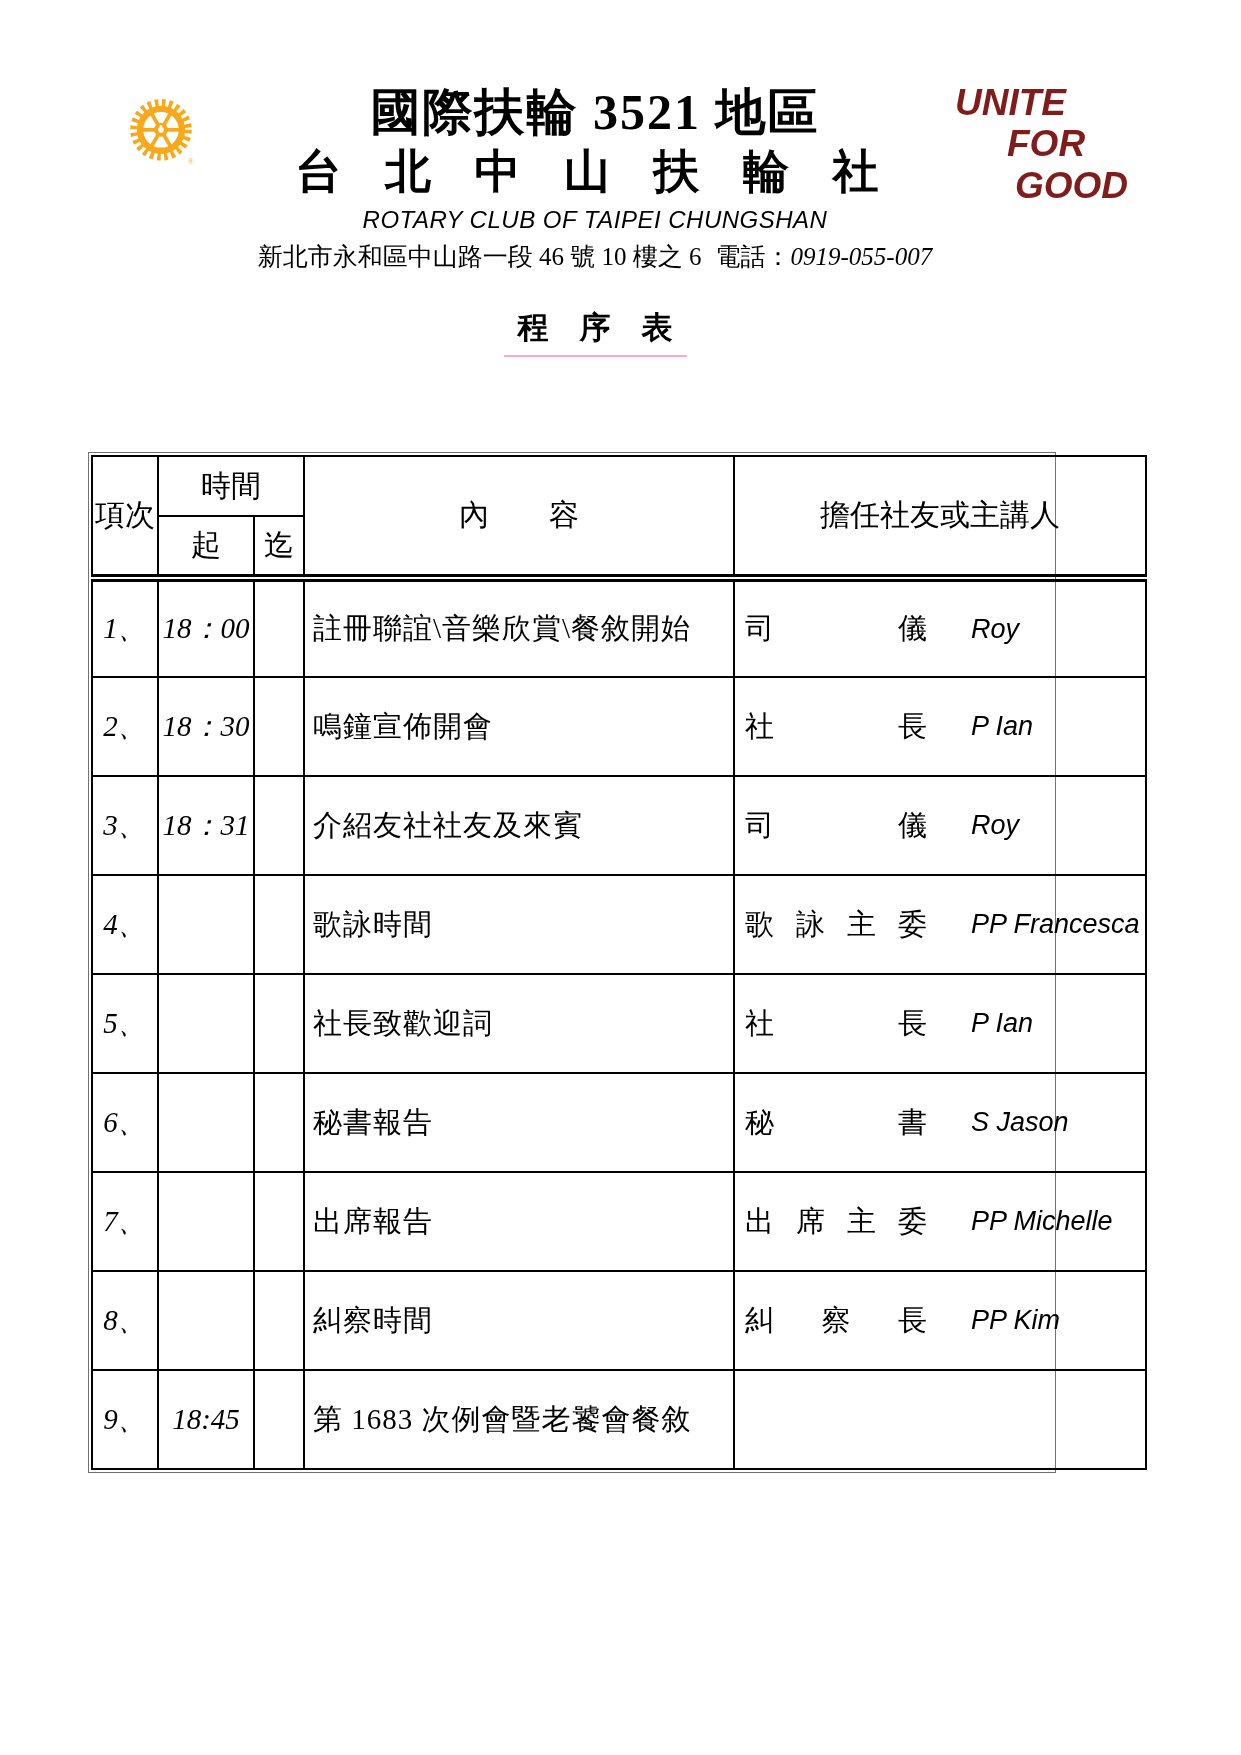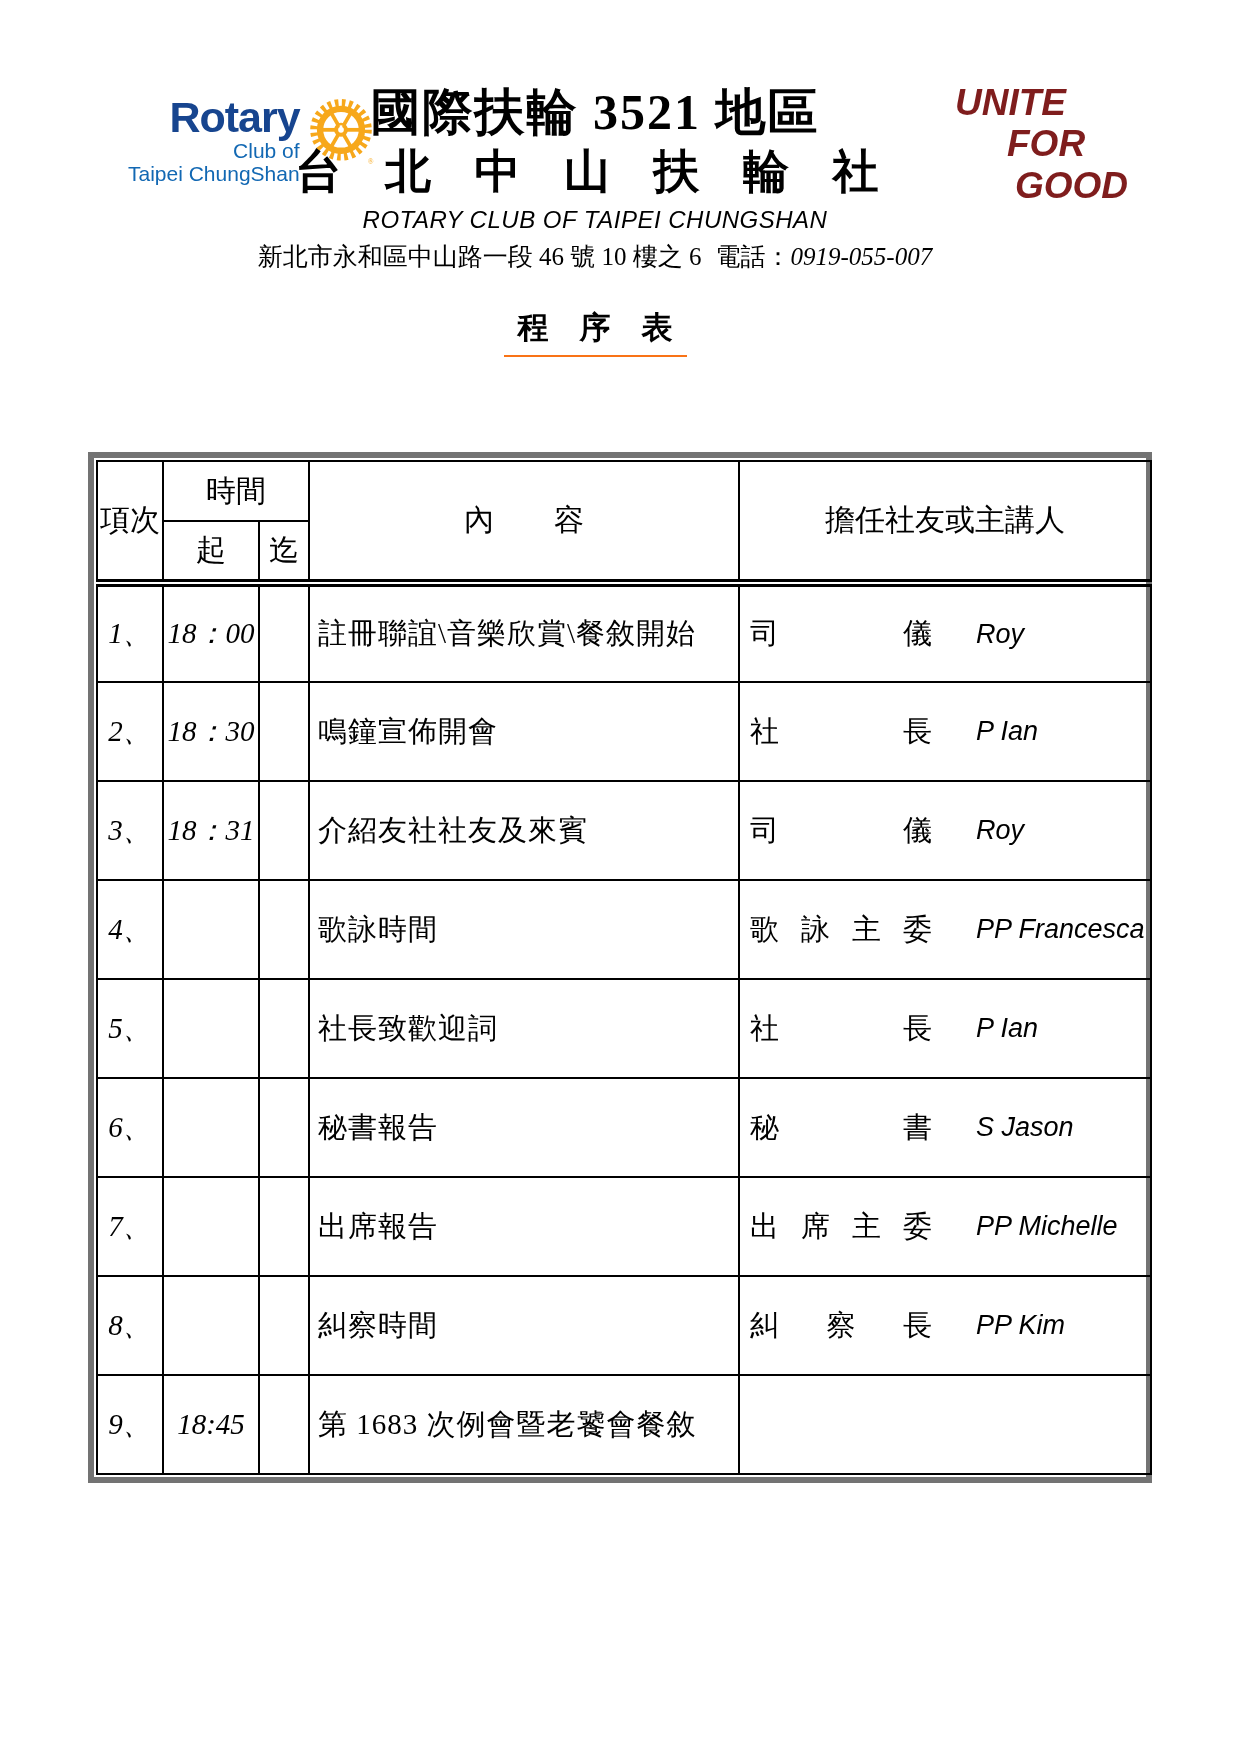--- a/index.html
+++ b/index.html
@@ -34,26 +34,26 @@
   .title-cn1 { font-size: 50px; font-weight: bold; letter-spacing: 2px; line-height: 1.15; }
   .title-cn2 { font-size: 46px; font-weight: bold; letter-spacing: 16px; line-height: 1.15; margin-top: 4px; }
   .title-en  { font-size: 24px; font-style: italic; font-weight: 500; margin-top: 8px;
                font-family: "Liberation Sans", "DejaVu Sans", sans-serif; letter-spacing: 0.5px; }
   .addr-line { font-size: 25px; margin-top: 6px; white-space: nowrap; }
   .addr-phone-label { margin-left: 14px; }
   .addr-phone { font-style: italic; }
   .date-line { font-size: 31px; margin-top: 26px; letter-spacing: 3px; white-space: nowrap; }
   .prog-title-wrap { margin-top: 34px; }
   .prog-title { display: inline-block; font-size: 31px; font-weight: bold;
-                border-bottom: 2px solid #f97316; padding: 0 14px 6px 14px; }
+                border-bottom: 2px solid #f9a8d4; padding: 0 14px 6px 14px; }
 
   
   .table-outer {
-    position: absolute; left: 88px; top: 452px; width: 1064px;
-    border: 6px solid #737373; padding: 2px; background: #fff;
+    position: absolute; left: 88px; top: 452px; width: 968px;
+    border: 1px solid #737373; padding: 2px; background: #fff;
   }
   table.program { border-collapse: collapse; width: 100%; table-layout: fixed; }
   .program th, .program td { border: 2px solid #000; vertical-align: middle; }
   .program thead th { font-weight: normal; font-size: 30px; text-align: center; }
   .program thead tr.h1 th { height: 60px; }
   .program thead tr.h2 th { height: 62px; }
   .program tbody td { height: 99px; font-size: 29px; }
   .program tbody tr:first-child td { border-top: 8px double #000; }
 
   .c-no    { text-align: center; font-style: italic; font-size: 27px; }
@@ -68,25 +68,20 @@
     font-style: italic; margin-left: 44px; font-size: 27px;
     vertical-align: middle; font-family: Liberation Sans, sans-serif;
   }
 </style>
 </head>
 <body>
 
 <div class="page">
 
   <div class="rotary-logo">
-    <div class="rotary-text">
-      <div class="rotary-brand">Rotary</div>
-      <div class="rotary-sub">Club of</div>
-      <div class="rotary-sub">Taipei ChungShan</div>
-    </div>
     <svg class="wheel-svg" viewBox="0 0 104 110">
       <g fill="none" stroke="#f7a81b">
         <circle cx="52" cy="50" r="42" stroke-width="13" stroke-dasharray="5.6 5.4"></circle>
         <circle cx="52" cy="50" r="33" stroke-width="10"></circle>
         <g stroke-width="6">
           <line x1="52" y1="50" x2="82" y2="50"></line>
           <line x1="52" y1="50" x2="67" y2="76"></line>
           <line x1="52" y1="50" x2="37" y2="76"></line>
           <line x1="52" y1="50" x2="22" y2="50"></line>
           <line x1="52" y1="50" x2="37" y2="24"></line>

